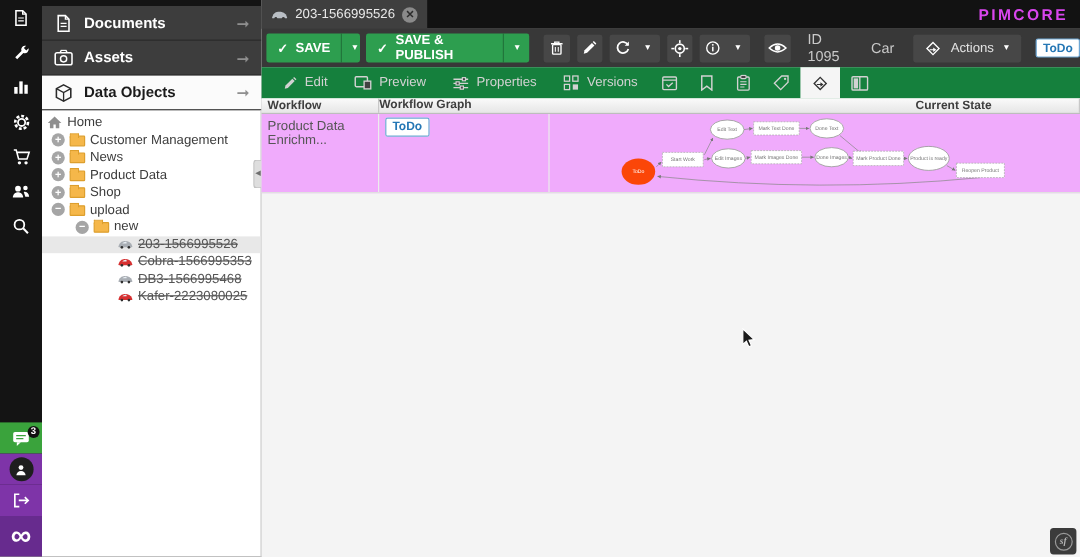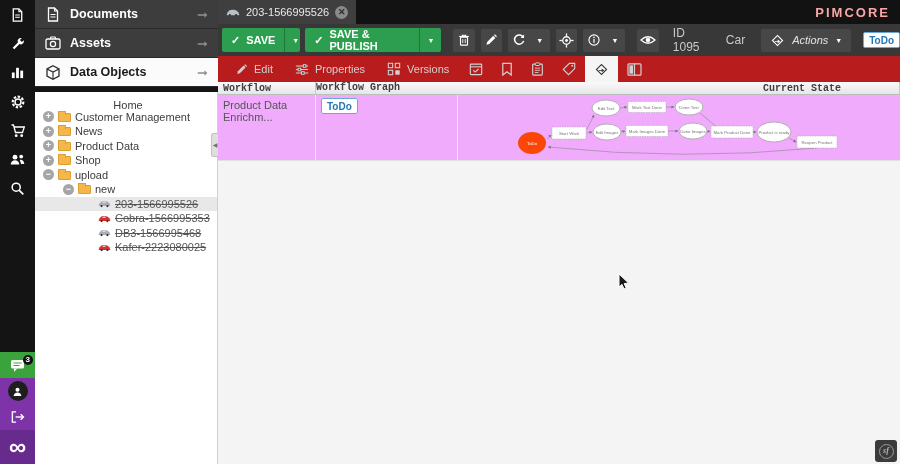--- a/index.html
+++ b/index.html
@@ -17,21 +17,21 @@
   .rb-logo { background:#672b8e; height:34px; color:#fff; font-size:24px; font-weight:bold; }
   .chat-badge { position:absolute; top:3px; right:2px; background:#111; color:#fff; font-size:8px;
     border-radius:6px; padding:0 3px; line-height:10px; font-weight:bold; }
   .avatar-circle { width:20px; height:20px; background:#1e1e1e; border-radius:50%;
     display:flex; align-items:center; justify-content:center; }
 
   
   .panel { position:absolute; left:35px; top:0; width:183px; height:464px; background:#141414; }
   .acc-header { height:29px; display:flex; align-items:center; padding:0 10px; gap:9px;
     background:#3d3d3d; border-bottom:1px solid #2a2a2a; cursor:pointer; margin-top:0; }
-  .acc-header:first-child { }
+  .acc-header:first-child { margin-top:5px; }
   .acc-header .acc-label { color:#fff; font-size:12.5px; font-weight:bold; flex:1; }
   .acc-header .acc-arrow { color:#8f8f8f; font-size:13px; }
   .acc-header.active { background:#fbfbfb; }
   .acc-header.active .acc-label { color:#1b1b1b; }
   .tree { position:absolute; left:0; top:92px; bottom:0; width:183px; background:#ffffff;
     border-right:1px solid #cfcfcf; padding-top:3px; }
   .tree-row { height:14.5px; display:flex; align-items:center; gap:4px; font-size:11px; color:#3c3c3c;
     cursor:pointer; white-space:nowrap; }
   .tree-row.selected { background:#e8e8e8; }
   .tree-row .struck { text-decoration:line-through; color:#555; }
@@ -48,51 +48,51 @@
 
   
   .main { position:absolute; left:218px; top:0; right:0; height:464px; background:#f4f4f4; }
   .tabstrip { position:absolute; left:0; top:0; right:0; height:24px; background:#121212;
     display:flex; align-items:flex-end; }
   .tab { height:24px; background:#3f3f3f; display:flex; align-items:center; gap:6px; padding:0 8px;
     cursor:pointer; }
   .tab-title { color:#e9e9e9; font-size:11px; }
   .tab-close { width:13px; height:13px; border-radius:50%; background:#8a8a8a; color:#2c2c2c;
     font-size:9px; line-height:13px; text-align:center; font-weight:bold; cursor:pointer; }
-  .brand { position:absolute; right:10px; top:5px; color:#fca5a5; font-size:13px; font-weight:bold;
+  .brand { position:absolute; right:10px; top:5px; color:#d946ef; font-size:13px; font-weight:bold;
     letter-spacing:2px; }
 
   .toolbar1 { position:absolute; left:0; top:24px; right:0; height:32px; background:#383838;
     display:flex; align-items:center; padding-left:4px; }
   .btn-green { height:24px; background:#2d9e4f; border-radius:2px; display:flex; align-items:center;
     color:#fff; font-size:11px; font-weight:bold; cursor:pointer; overflow:hidden; }
   .btn-green .seg { display:flex; align-items:center; gap:6px; padding:0 9px; height:24px; }
   .btn-green .seg-caret { border-left:1px solid #27894520; border-left:1px solid rgba(0,0,0,.25);
     padding:0 7px; height:24px; display:flex; align-items:center; }
   .check { font-size:11px; }
   .caret { font-size:7px; color:#fff; }
   .ibtn { width:23px; height:23px; background:#474747; border-radius:2px; display:flex;
     align-items:center; justify-content:center; cursor:pointer; }
   .ibtn-combo { height:23px; background:#474747; border-radius:2px; display:flex; align-items:center; cursor:pointer; }
   .ibtn-combo .half { width:21px; height:23px; display:flex; align-items:center; justify-content:center; }
   .tb-text { color:#c9c9c9; font-size:12px; }
   .actions-btn { height:23px; background:#474747; border-radius:2px; display:flex; align-items:center;
-    gap:7px; padding:0 9px; color:#e3e3e3; font-size:11px; cursor:pointer;font-style:italic; }
+    gap:7px; padding:0 9px; color:#e3e3e3; font-size:11px; cursor:pointer; }
   .todo-badge { background:#fff; border:1px solid #6ea7d4; color:#2577b5; font-size:10px; font-weight:bold;
     padding:1.5px 5px; border-radius:2px; cursor:default; }
 
-  .toolbar2 { position:absolute; left:0; top:56px; right:0; height:26px; background:#b91c1c;
+  .toolbar2 { position:absolute; left:0; top:56px; right:0; height:26px; background:#15803d;
     display:flex; align-items:stretch; padding-left:6px; }
   .t2-item { display:flex; align-items:center; gap:6px; padding:0 11px; color:#d2d2d2; font-size:11px;
     cursor:pointer; }
   .t2-item.icon-only { padding:0 9px; }
   .t2-item.active { background:#f5f5f5; }
 
   .grid-header { position:absolute; left:0; top:82px; right:0; height:13px; display:flex;
-    background:linear-gradient(#fafafa,#e6e6e6); border-bottom:1px solid #bdbdbd;font-family:Liberation Mono, monospace; }
+    background:linear-gradient(#fafafa,#e6e6e6); border-bottom:1px solid #bdbdbd; }
   .gh-cell { font-size:10px; font-weight:bold; color:#3e3e3e; padding:1px 0 0 5px;
     border-right:1px solid #c8c8c8; cursor:pointer; }
   .grid-row { position:absolute; left:0; top:95px; right:0; height:66px; display:flex;
     background:#f0abfc; border-bottom:1px solid #e0e0e0; }
   .gr-cell { border-right:1px solid #ececec; padding:4px 0 0 5px; font-size:11px; color:#555; }
   .c1 { width:98px; min-width:98px; }
   .c2 { width:142px; min-width:142px; }
   .c3 { flex:1; border-right:none; padding:0; position:relative; }
   .graph-svg { position:absolute; left:0; top:0; }
 
@@ -207,21 +207,21 @@
     </div>
     <div class="acc-header active">
       <svg width="16" height="17" viewBox="0 0 16 16">
           <path d="M8 1.2l6 3.2v7.2l-6 3.2-6-3.2V4.4z" fill="none" stroke="#2b2b2b" stroke-width="1.3"></path>
           <path d="M2 4.4l6 3.2 6-3.2M8 7.6v7.2" fill="none" stroke="#2b2b2b" stroke-width="1.1"></path>
         </svg>
       <span class="acc-label">Data Objects</span>
       <span class="acc-arrow">➞</span>
     </div>
     <div class="tree" id="tree">
-        <div class="tree-row" style="padding-left: 4px; flex-direction: column;">
+        <div class="tree-row" style="padding-left: 4px;">
           <svg width="13" height="12" viewBox="0 0 16 14">
             <path d="M8 1L1 7.5h2.2V13h3.6V9.2h2.4V13h3.6V7.5H15z" fill="#8f8f8f"></path>
           </svg>
           <span class="">Home</span>
         </div>
         <div class="tree-row" style="padding-left: 8px;">
           <span class="expander">+</span>
           <span class="folder"></span>
           <span class="">Customer Management</span>
         </div>
@@ -397,20 +397,27 @@
       <span class="todo-badge" style="margin-left:12px">ToDo</span>
     </div>
 
     <div class="toolbar2">
       <div class="t2-item">
         <svg width="13" height="13" viewBox="0 0 16 16">
             <path d="M2.8 13.4l.8-3.2 7-7 2.4 2.4-7 7z" fill="#d2d2d2"></path>
             <path d="M11.4 2.4l2.4 2.4 1-1-2.4-2.4z" fill="#d2d2d2"></path>
           </svg>
         <span>Edit</span>
+      </div>
+      <div class="t2-item">
+        <svg width="15" height="12" viewBox="0 0 16 13">
+            <rect x="1" y="1" width="11" height="9" rx="1" fill="none" stroke="#d2d2d2" stroke-width="1.3"></rect>
+            <rect x="9" y="5" width="6" height="7" fill="#424242" stroke="#d2d2d2" stroke-width="1.2"></rect>
+          </svg>
+        <span>Preview</span>
       </div>
       <div class="t2-item">
         <svg width="14" height="13" viewBox="0 0 16 14">
             <path d="M1 3h14M1 7h14M1 11h14" stroke="#d2d2d2" stroke-width="1.3"></path>
             <rect x="9.5" y="1.5" width="3" height="3" fill="#424242" stroke="#d2d2d2" stroke-width="1.1"></rect>
             <rect x="3.5" y="5.5" width="3" height="3" fill="#424242" stroke="#d2d2d2" stroke-width="1.1"></rect>
             <rect x="7.5" y="9.5" width="3" height="3" fill="#424242" stroke="#d2d2d2" stroke-width="1.1"></rect>
           </svg>
         <span>Properties</span>
       </div>

